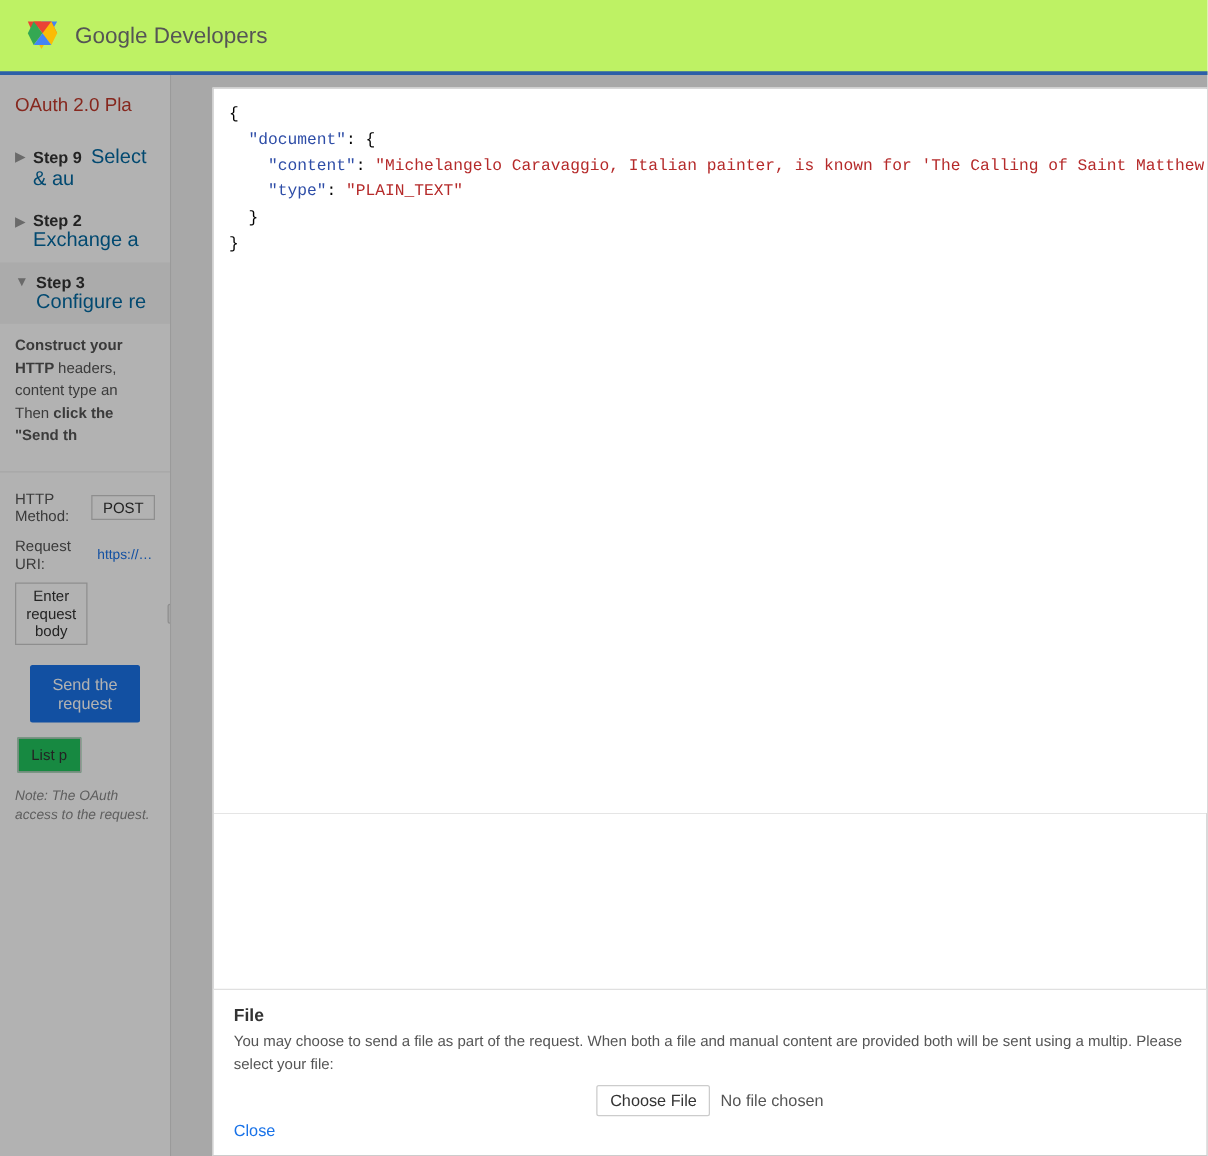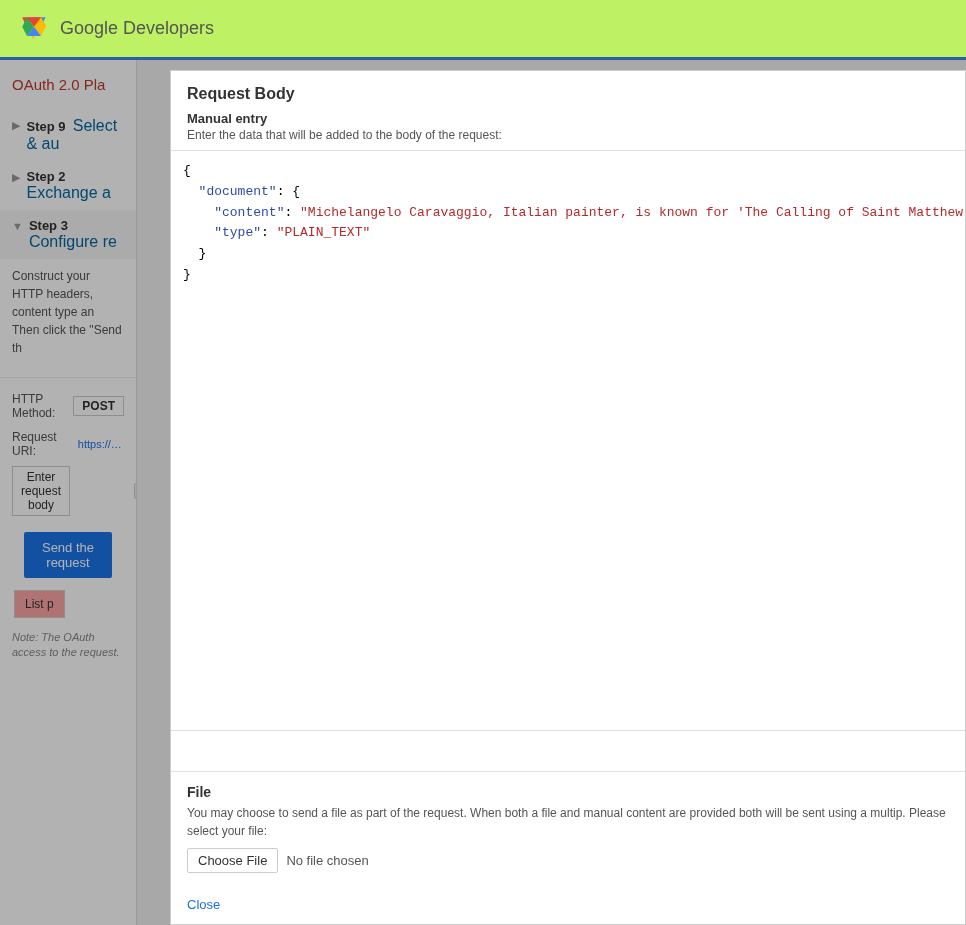--- a/index.html
+++ b/index.html
@@ -86,42 +86,42 @@
     .step-item.active {
       background: #f5f5f5;
     }
     .step3-content {
       padding: 8px 12px 12px 12px;
       font-size: 12px;
       color: #555;
       line-height: 1.5;
     }
     .step3-content .bold {
-      font-weight: 400;
+      font-weight: 700;
       text-align: center;
     }
     .divider-sidebar {
       border: none;
       border-top: 1px solid #eee;
       margin: 8px 0;
     }
     .http-method-row {
       padding: 6px 12px;
       display: flex;
       align-items: center;
       gap: 0;
       font-size: 12px;
       color: #555;
     }
     .http-method-badge {
       background: #fff;
       border: 1px solid #ccc;
       padding: 2px 8px;
       font-size: 12px;
-      font-weight: 700;
+      font-weight: 400;
       color: #333;
     }
     .request-uri-row {
       padding: 4px 12px;
       font-size: 12px;
       color: #555;
       display: flex;
       align-items: center;
       gap: 4px;
     }
@@ -162,21 +162,21 @@
       background: #1a73e8;
       color: #fff;
       border: none;
       padding: 8px 14px;
       cursor: pointer;
       font-size: 13px;
       margin: 8px 12px;
       border-radius: 2px;
     }
     .list-btn {
-      background: #fca5a5;
+      background: #22c55e;
       border: 1px solid #ccc;
       padding: 6px 10px;
       cursor: pointer;
       font-size: 12px;
       color: #333;
       margin-left: 2px;
     }
     .send-row {
       display: flex;
       padding: 4px 12px;
@@ -268,21 +268,22 @@
     .file-desc {
       font-size: 12px;
       color: #555;
       margin-bottom: 8px;
       line-height: 1.5;
     }
     .file-row {
       display: flex;
       align-items: center;
       gap: 8px;
-      margin-bottom: 24px;
+      margin-bottom: 4px;
+      justify-content: center;
     }
     .choose-file-btn {
       background: #fff;
       border: 1px solid #ccc;
       padding: 4px 10px;
       cursor: pointer;
       font-size: 13px;
       color: #333;
       border-radius: 2px;
     }
@@ -376,25 +377,20 @@
       <button class="list-btn">List p</button>
     </div>
 
     <p class="note-text">Note: The OAuth access to the request.</p>
   </div>
 
   <div class="overlay"></div>
 
   <div class="modal">
 
-    <div class="modal-header">
-      <div class="modal-title">Request Body</div>
-      <div class="modal-subtitle">Manual entry</div>
-      <div class="modal-desc">Enter the data that will be added to the body of the request:</div>
-    </div>
 
     <div class="modal-body">
       <div class="json-display" contenteditable="true" style=""><span class="json-brace">{</span>
   <span class="json-key">"document"</span><span class="json-colon">: {</span>
     <span class="json-key">"content"</span><span class="json-colon">: </span><span class="json-string">"Michelangelo Caravaggio, Italian painter, is known for 'The Calling of Saint Matthew'."</span>
     <span class="json-key">"type"</span><span class="json-colon">: </span><span class="json-string">"PLAIN_TEXT"</span>
   <span class="json-brace">}</span>
 <span class="json-brace">}</span></div>
     </div>
 

